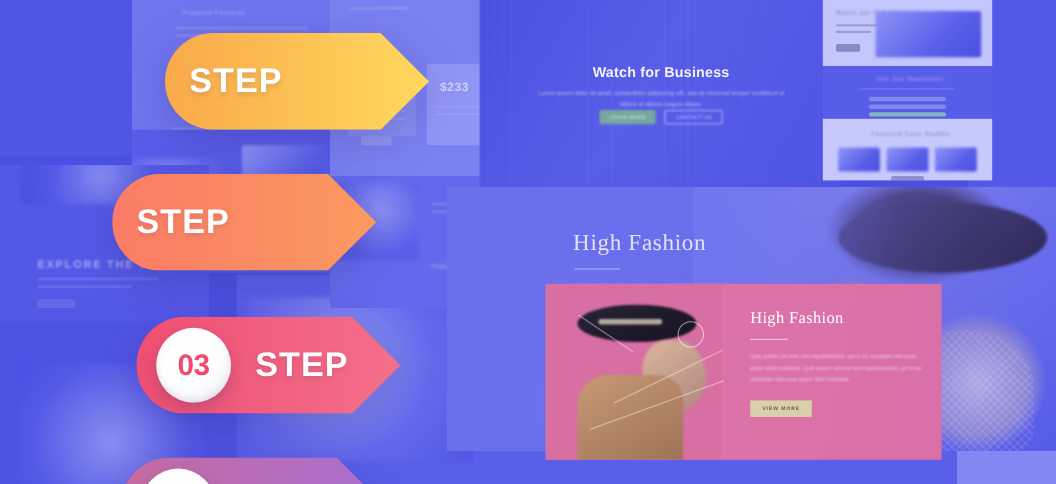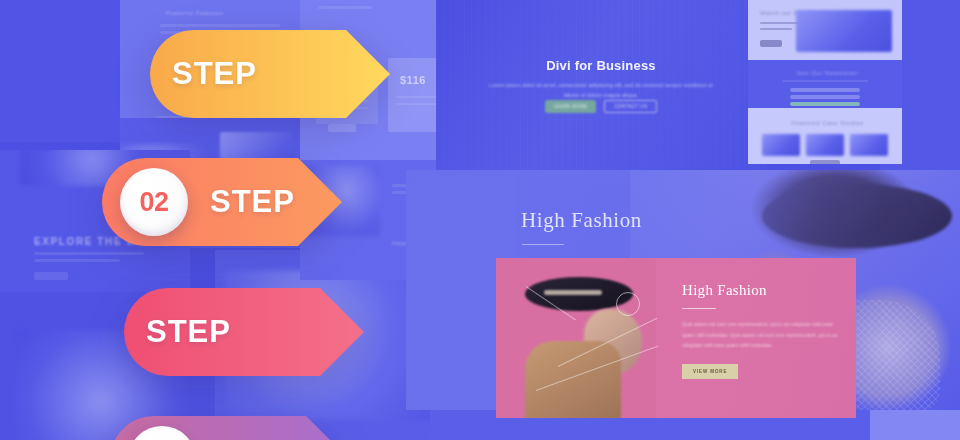--- a/index.html
+++ b/index.html
@@ -179,21 +179,21 @@
     </div>
     <div class="panel pl-f">
       <div class="photo ph1" style="left:10px;top:20px;width:210px;height:150px;"></div>
     </div>
     <div class="panel pl-g">
       <div class="mock dim" style="left:18px;top:14px;width:54px;height:3px;"></div>
       <div class="mocktext" style="left:30px;top:60px;">Pricing</div>
       <div class="mock dim" style="left:16px;top:74px;width:62px;height:58px;"></div>
       <div class="mock" style="left:88px;top:66px;width:66px;height:74px;"></div>
       <div class="mocktext price" style="left:28px;top:86px;">$49</div>
-      <div class="mocktext price" style="left:100px;top:82px;">$116</div>
+      <div class="mocktext price" style="left:100px;top:82px;">$233</div>
       <div class="mock dim" style="left:24px;top:108px;width:44px;height:2px;"></div>
       <div class="mock dim" style="left:24px;top:115px;width:44px;height:2px;"></div>
       <div class="mock dim" style="left:96px;top:104px;width:50px;height:2px;"></div>
       <div class="mock dim" style="left:96px;top:111px;width:50px;height:2px;"></div>
       <div class="mock" style="left:28px;top:132px;width:28px;height:8px;"></div>
     </div>
     <div class="panel pl-h">
       <div class="photo ph2" style="left:-4px;top:6px;width:84px;height:70px;"></div>
       <div class="mock dim" style="left:92px;top:24px;width:76px;height:3px;"></div>
       <div class="mock dim" style="left:92px;top:31px;width:58px;height:3px;"></div>
@@ -201,21 +201,21 @@
     </div>
     <div class="panel pl-j"></div>
     <div class="panel pl-l"></div>
     <div class="panel pl-m"></div>
     <div class="panel pl-n"></div>
     <div class="panel pl-o"></div>
   </div>
 
   <div class="dfb">
     <div class="grain"></div>
-    <div class="dfb-title">Divi for Business</div>
+    <div class="dfb-title">Watch for Business</div>
     <div class="dfb-sub">Lorem ipsum dolor sit amet, consectetur adipiscing elit, sed do eiusmod tempor incididunt ut labore et dolore magna aliqua.</div>
     <div class="dfb-btns">
       <div class="btn-green">LEARN MORE</div>
       <div class="btn-ghost">CONTACT US</div>
     </div>
   </div>
 
   <div class="rs">
     <div class="rs-block rs1">
       <div class="mocktext" style="left:12px;top:10px;color:rgba(60,60,140,.45);">Watch our Full Story</div>
@@ -287,36 +287,36 @@
   <div class="step" id="s2">
     <svg class="step-shape" viewBox="0 0 240 88" preserveAspectRatio="none">
       <defs>
           <linearGradient id="g2" x1="0" y1="0" x2="1" y2="0">
         <stop offset="0" stop-color="#fb7b66"></stop>
             <stop offset="1" stop-color="#fb9a5f"></stop>
       </linearGradient>
         </defs>
       <path d="M44,0 H196 L240,44 L196,88 H44 A44,44 0 0 1 44,0 Z" fill="url(#g2)"></path>
     </svg>
-    <div class="step-circle">
-      <span class="step-num" style="color:#f4625f;">02</span>
-    </div>
     <span class="step-label">STEP</span>
   </div>
 
   <div class="step" id="s3">
     <svg class="step-shape" viewBox="0 0 240 88" preserveAspectRatio="none">
       <defs>
           <linearGradient id="g3" x1="0" y1="0" x2="1" y2="0">
         <stop offset="0" stop-color="#ef4f72"></stop>
             <stop offset="1" stop-color="#f4708a"></stop>
       </linearGradient>
         </defs>
       <path d="M44,0 H196 L240,44 L196,88 H44 A44,44 0 0 1 44,0 Z" fill="url(#g3)"></path>
     </svg>
+    <div class="step-circle">
+      <span class="step-num" style="color:#ef4b6e;">03</span>
+    </div>
     <span class="step-label">STEP</span>
   </div>
 
   <div class="step" id="s4">
     <svg class="step-shape" viewBox="0 0 240 88" preserveAspectRatio="none">
       <defs>
           <linearGradient id="g4" x1="0" y1="0" x2="1" y2="0">
         <stop offset="0" stop-color="#c76aa0"></stop>
             <stop offset="1" stop-color="#a86fd0"></stop>
       </linearGradient>

